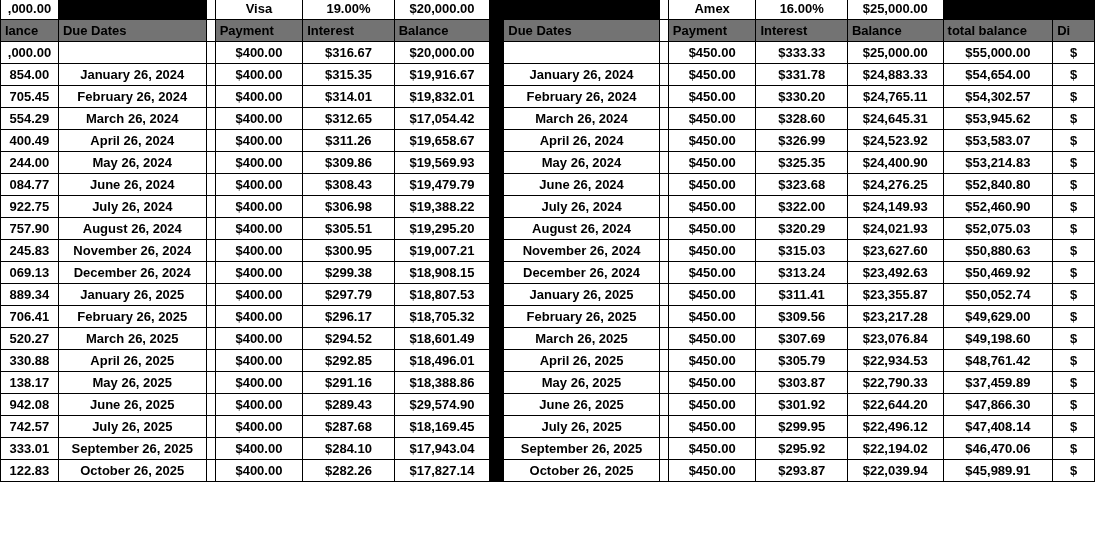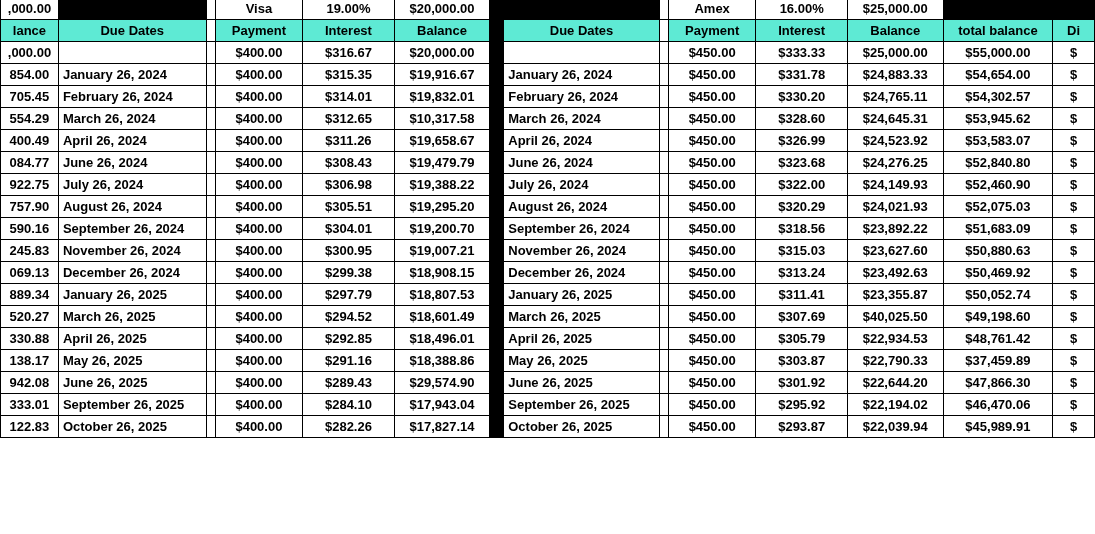--- a/index.html
+++ b/index.html
@@ -46,31 +46,30 @@
   col.c-int2       { width: 92px; }
   col.c-bal2       { width: 96px; }
   col.c-total      { width: 110px; }
   col.c-diff       { width: 42px; }
   .hdr-white {
     background: #ffffff;
     color: #000000;
     text-align: center;
   }
   .hdr-yellow {
-    background: #5eead4;
+    background: #737373;
     color: #000000;
-    text-align: center;
   }
   .cell-num {
     text-align: center;
     background: #ffffff;
     color: #000000;
   }
   .cell-date {
-    text-align: left;
+    text-align: center;
     background: #ffffff;
     color: #000000;
   }
   .cell-blank {
     background: #000000;
     border-left: 1px solid #000000;
     border-right: 1px solid #000000;
     border-top: none;
     border-bottom: none;
   }
@@ -189,21 +188,21 @@
           <td class="cell-num">$24,765.11</td>
           <td class="cell-num">$54,302.57</td>
           <td class="cell-num">$</td>
         </tr>
         <tr>
           <td class="cell-num">554.29</td>
           <td class="cell-date">March 26, 2024</td>
           <td class="gap"></td>
           <td class="cell-num">$400.00</td>
           <td class="cell-num">$312.65</td>
-          <td class="cell-num">$10,317.58</td>
+          <td class="cell-num">$17,054.42</td>
           <td class="cell-blank"></td>
           <td class="cell-date">March 26, 2024</td>
           <td class="gap"></td>
           <td class="cell-num">$450.00</td>
           <td class="cell-num">$328.60</td>
           <td class="cell-num">$24,645.31</td>
           <td class="cell-num">$53,945.62</td>
           <td class="cell-num">$</td>
         </tr>
         <tr>
@@ -216,20 +215,36 @@
           <td class="cell-blank"></td>
           <td class="cell-date">April 26, 2024</td>
           <td class="gap"></td>
           <td class="cell-num">$450.00</td>
           <td class="cell-num">$326.99</td>
           <td class="cell-num">$24,523.92</td>
           <td class="cell-num">$53,583.07</td>
           <td class="cell-num">$</td>
         </tr>
         <tr>
+          <td class="cell-num">244.00</td>
+          <td class="cell-date">May 26, 2024</td>
+          <td class="gap"></td>
+          <td class="cell-num">$400.00</td>
+          <td class="cell-num">$309.86</td>
+          <td class="cell-num">$19,569.93</td>
+          <td class="cell-blank"></td>
+          <td class="cell-date">May 26, 2024</td>
+          <td class="gap"></td>
+          <td class="cell-num">$450.00</td>
+          <td class="cell-num">$325.35</td>
+          <td class="cell-num">$24,400.90</td>
+          <td class="cell-num">$53,214.83</td>
+          <td class="cell-num">$</td>
+        </tr>
+        <tr>
           <td class="cell-num">084.77</td>
           <td class="cell-date">June 26, 2024</td>
           <td class="gap"></td>
           <td class="cell-num">$400.00</td>
           <td class="cell-num">$308.43</td>
           <td class="cell-num">$19,479.79</td>
           <td class="cell-blank"></td>
           <td class="cell-date">June 26, 2024</td>
           <td class="gap"></td>
           <td class="cell-num">$450.00</td>
@@ -264,36 +279,20 @@
           <td class="cell-blank"></td>
           <td class="cell-date">August 26, 2024</td>
           <td class="gap"></td>
           <td class="cell-num">$450.00</td>
           <td class="cell-num">$320.29</td>
           <td class="cell-num">$24,021.93</td>
           <td class="cell-num">$52,075.03</td>
           <td class="cell-num">$</td>
         </tr>
         <tr>
-          <td class="cell-num">590.16</td>
-          <td class="cell-date">September 26, 2024</td>
-          <td class="gap"></td>
-          <td class="cell-num">$400.00</td>
-          <td class="cell-num">$304.01</td>
-          <td class="cell-num">$19,200.70</td>
-          <td class="cell-blank"></td>
-          <td class="cell-date">September 26, 2024</td>
-          <td class="gap"></td>
-          <td class="cell-num">$450.00</td>
-          <td class="cell-num">$318.56</td>
-          <td class="cell-num">$23,892.22</td>
-          <td class="cell-num">$51,683.09</td>
-          <td class="cell-num">$</td>
-        </tr>
-        <tr>
           <td class="cell-num">245.83</td>
           <td class="cell-date">November 26, 2024</td>
           <td class="gap"></td>
           <td class="cell-num">$400.00</td>
           <td class="cell-num">$300.95</td>
           <td class="cell-num">$19,007.21</td>
           <td class="cell-blank"></td>
           <td class="cell-date">November 26, 2024</td>
           <td class="gap"></td>
           <td class="cell-num">$450.00</td>
@@ -328,32 +327,48 @@
           <td class="cell-blank"></td>
           <td class="cell-date">January 26, 2025</td>
           <td class="gap"></td>
           <td class="cell-num">$450.00</td>
           <td class="cell-num">$311.41</td>
           <td class="cell-num">$23,355.87</td>
           <td class="cell-num">$50,052.74</td>
           <td class="cell-num">$</td>
         </tr>
         <tr>
+          <td class="cell-num">706.41</td>
+          <td class="cell-date">February 26, 2025</td>
+          <td class="gap"></td>
+          <td class="cell-num">$400.00</td>
+          <td class="cell-num">$296.17</td>
+          <td class="cell-num">$18,705.32</td>
+          <td class="cell-blank"></td>
+          <td class="cell-date">February 26, 2025</td>
+          <td class="gap"></td>
+          <td class="cell-num">$450.00</td>
+          <td class="cell-num">$309.56</td>
+          <td class="cell-num">$23,217.28</td>
+          <td class="cell-num">$49,629.00</td>
+          <td class="cell-num">$</td>
+        </tr>
+        <tr>
           <td class="cell-num">520.27</td>
           <td class="cell-date">March 26, 2025</td>
           <td class="gap"></td>
           <td class="cell-num">$400.00</td>
           <td class="cell-num">$294.52</td>
           <td class="cell-num">$18,601.49</td>
           <td class="cell-blank"></td>
           <td class="cell-date">March 26, 2025</td>
           <td class="gap"></td>
           <td class="cell-num">$450.00</td>
           <td class="cell-num">$307.69</td>
-          <td class="cell-num">$40,025.50</td>
+          <td class="cell-num">$23,076.84</td>
           <td class="cell-num">$49,198.60</td>
           <td class="cell-num">$</td>
         </tr>
         <tr>
           <td class="cell-num">330.88</td>
           <td class="cell-date">April 26, 2025</td>
           <td class="gap"></td>
           <td class="cell-num">$400.00</td>
           <td class="cell-num">$292.85</td>
           <td class="cell-num">$18,496.01</td>
@@ -389,20 +404,36 @@
           <td class="cell-num">$400.00</td>
           <td class="cell-num">$289.43</td>
           <td class="cell-num">$29,574.90</td>
           <td class="cell-blank"></td>
           <td class="cell-date">June 26, 2025</td>
           <td class="gap"></td>
           <td class="cell-num">$450.00</td>
           <td class="cell-num">$301.92</td>
           <td class="cell-num">$22,644.20</td>
           <td class="cell-num">$47,866.30</td>
+          <td class="cell-num">$</td>
+        </tr>
+        <tr>
+          <td class="cell-num">742.57</td>
+          <td class="cell-date">July 26, 2025</td>
+          <td class="gap"></td>
+          <td class="cell-num">$400.00</td>
+          <td class="cell-num">$287.68</td>
+          <td class="cell-num">$18,169.45</td>
+          <td class="cell-blank"></td>
+          <td class="cell-date">July 26, 2025</td>
+          <td class="gap"></td>
+          <td class="cell-num">$450.00</td>
+          <td class="cell-num">$299.95</td>
+          <td class="cell-num">$22,496.12</td>
+          <td class="cell-num">$47,408.14</td>
           <td class="cell-num">$</td>
         </tr>
         <tr>
           <td class="cell-num">333.01</td>
           <td class="cell-date">September 26, 2025</td>
           <td class="gap"></td>
           <td class="cell-num">$400.00</td>
           <td class="cell-num">$284.10</td>
           <td class="cell-num">$17,943.04</td>
           <td class="cell-blank"></td>

